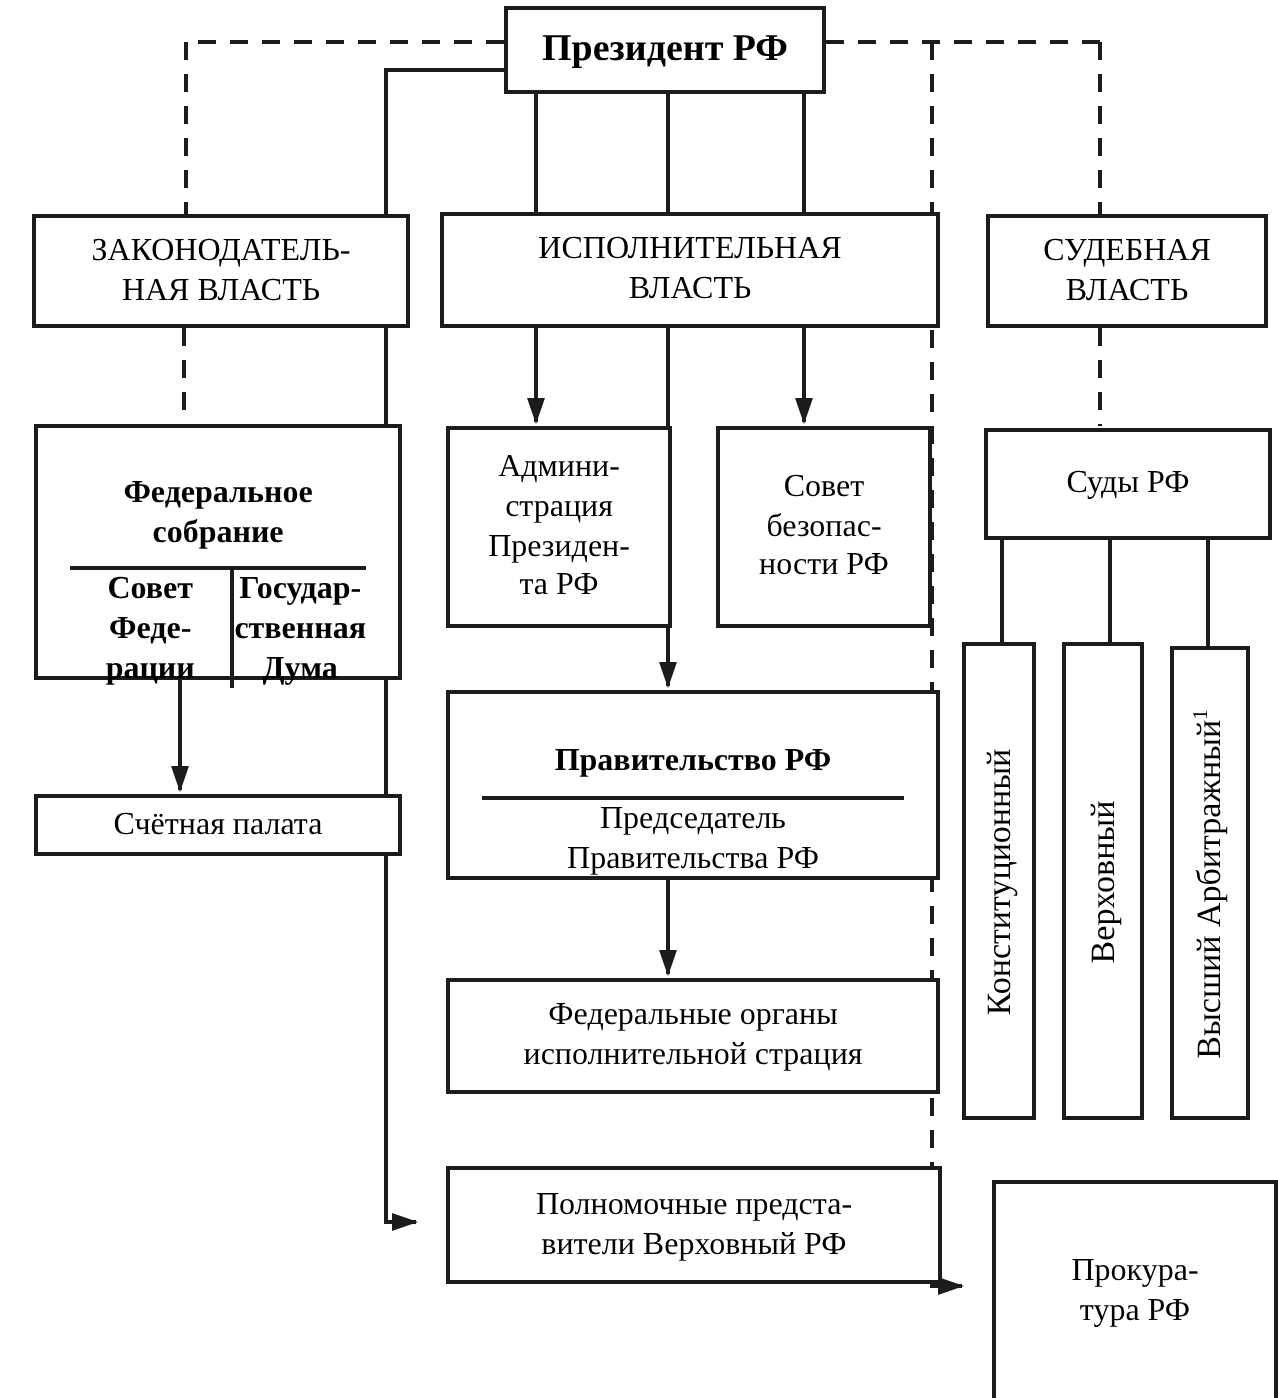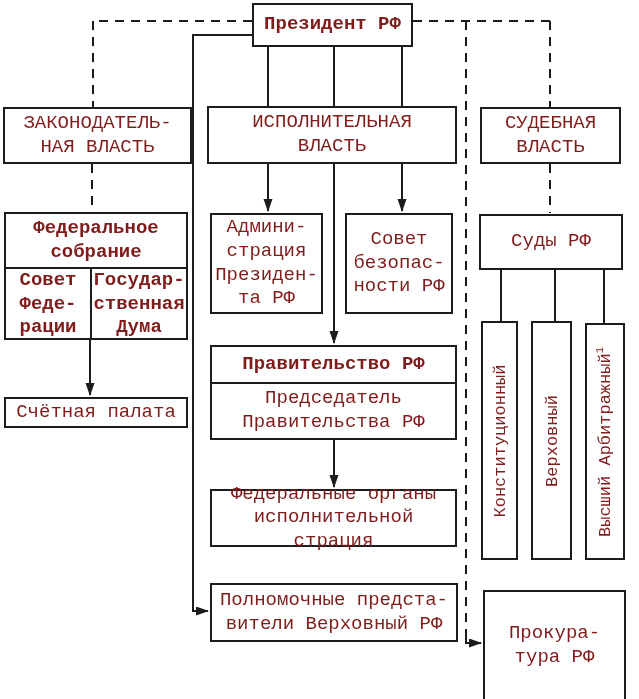--- a/index.html
+++ b/index.html
@@ -1,41 +1,41 @@
 <!DOCTYPE html>
 <html><head>
 <meta charset="utf-8">
 <style>
   html,body{margin:0;padding:0;background:#ffffff;}
   #canvas{
     position:relative;
     width:639px;height:699px;
     overflow:hidden;
     background:#ffffff;
-    font-family:Liberation Mono, monospace;
-    color:#7f1d1d;
+    font-family:Liberation Serif, serif;
+    color:#000000;
   }
   #wires{position:absolute;left:0;top:0;z-index:0;}
   .bx{
     position:absolute;
     box-sizing:border-box;
     background:#ffffff;
     border:2px solid #1c1c1c;
     display:flex;
     align-items:center;
     justify-content:center;
     text-align:center;
     z-index:1;
   }
   .lbl{white-space:pre-line;line-height:1.24;}
   .b{font-weight:bold;}
-  .fs18{font-size:19px;}
+  .fs18{font-size:16px;margin-left:13px;}
   .fs19{font-size:19px;}
   
-  .stack{flex-direction:column;align-items:stretch;justify-content:flex-start;padding:0;}
+  .stack{flex-direction:column;align-items:stretch;justify-content:flex-start;padding:16px;}
   .sect{display:flex;align-items:center;justify-content:center;text-align:center;}
   .divider-b{border-bottom:2px solid #1c1c1c;}
   .split{display:flex;align-items:stretch;}
   .cell{display:flex;align-items:center;justify-content:center;text-align:center;}
   .cell-r{border-right:2px solid #1c1c1c;}
   
   .vbox{z-index:1;}
   .vtext{
     position:absolute;left:50%;top:50%;
     transform:translate(-50%,-50%) rotate(-90deg);

